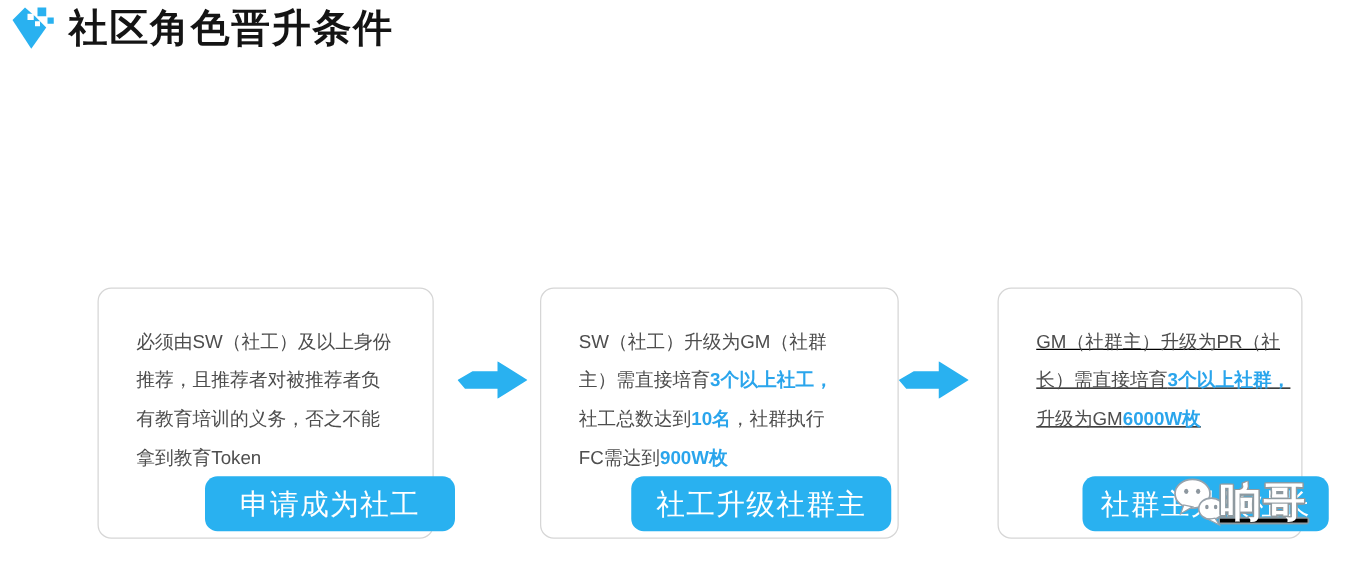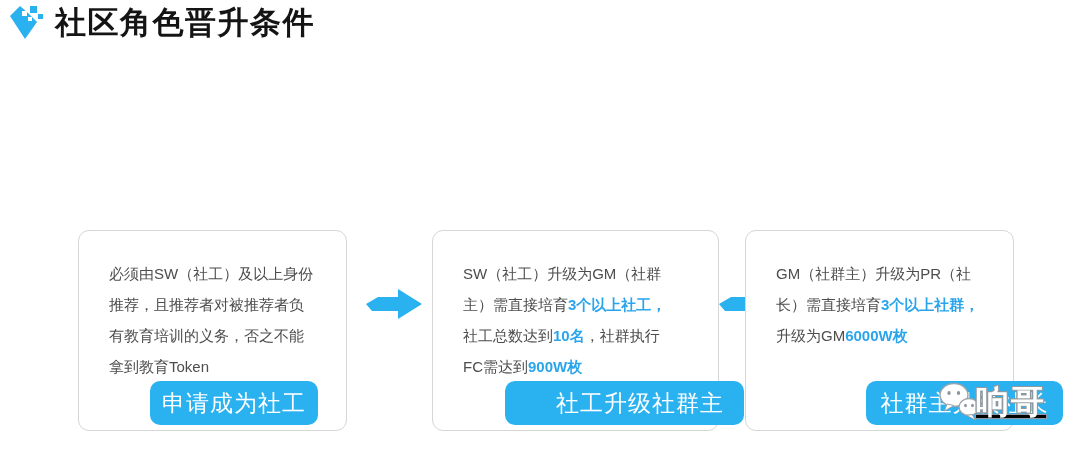--- a/index.html
+++ b/index.html
@@ -19,33 +19,33 @@
   }
   
   .flow{position:absolute;inset:0;}
   .card{
     position:absolute;top:210px;height:201px;background:#fff;
     border:1.5px solid var(--border,#d6d6d6);border-radius:11px;
     box-sizing:border-box;z-index:1;margin-top:20px;
   }
   .card1{left:78px;width:269px;}
   .card2{left:432px;width:287px;}
-  .card3{left:745px;width:269px;}
+  .card3{left:798px;width:244px;text-decoration:underline;}
   .card-text{padding:27px 14px 0 30px;font-size:15px;color:var(--text,#4d4d4d);}
   .line{line-height:31px;white-space:nowrap;}
   .hl{color:var(--hl,#2aa5ec);font-weight:700;}
   
   .flow-btn{
     position:absolute;top:381px;height:44px;z-index:2;
     background:var(--accent,#29b1f0);border-radius:10px;
     color:#fff;font-size:23px;letter-spacing:1px;
     display:flex;align-items:center;justify-content:center;
   }
-  .btn1{left:150px;width:168px;}
-  .btn2{left:505px;width:208px;padding-left:31px;}
+  .btn1{left:164px;width:200px;}
+  .btn2{left:505px;width:208px;}
   .btn3{left:866px;width:197px;}
   
   .arrow{position:absolute;top:289px;width:56px;height:30px;color:var(--accent,#29b1f0);z-index:1;}
   .arrow svg{display:block;}
   .arrow1{left:366px;}
   .arrow2{left:719px;}
   
   .watermark{
     position:absolute;left:938px;top:376px;height:52px;z-index:5;
     display:flex;align-items:center;pointer-events:none;text-decoration:underline;

